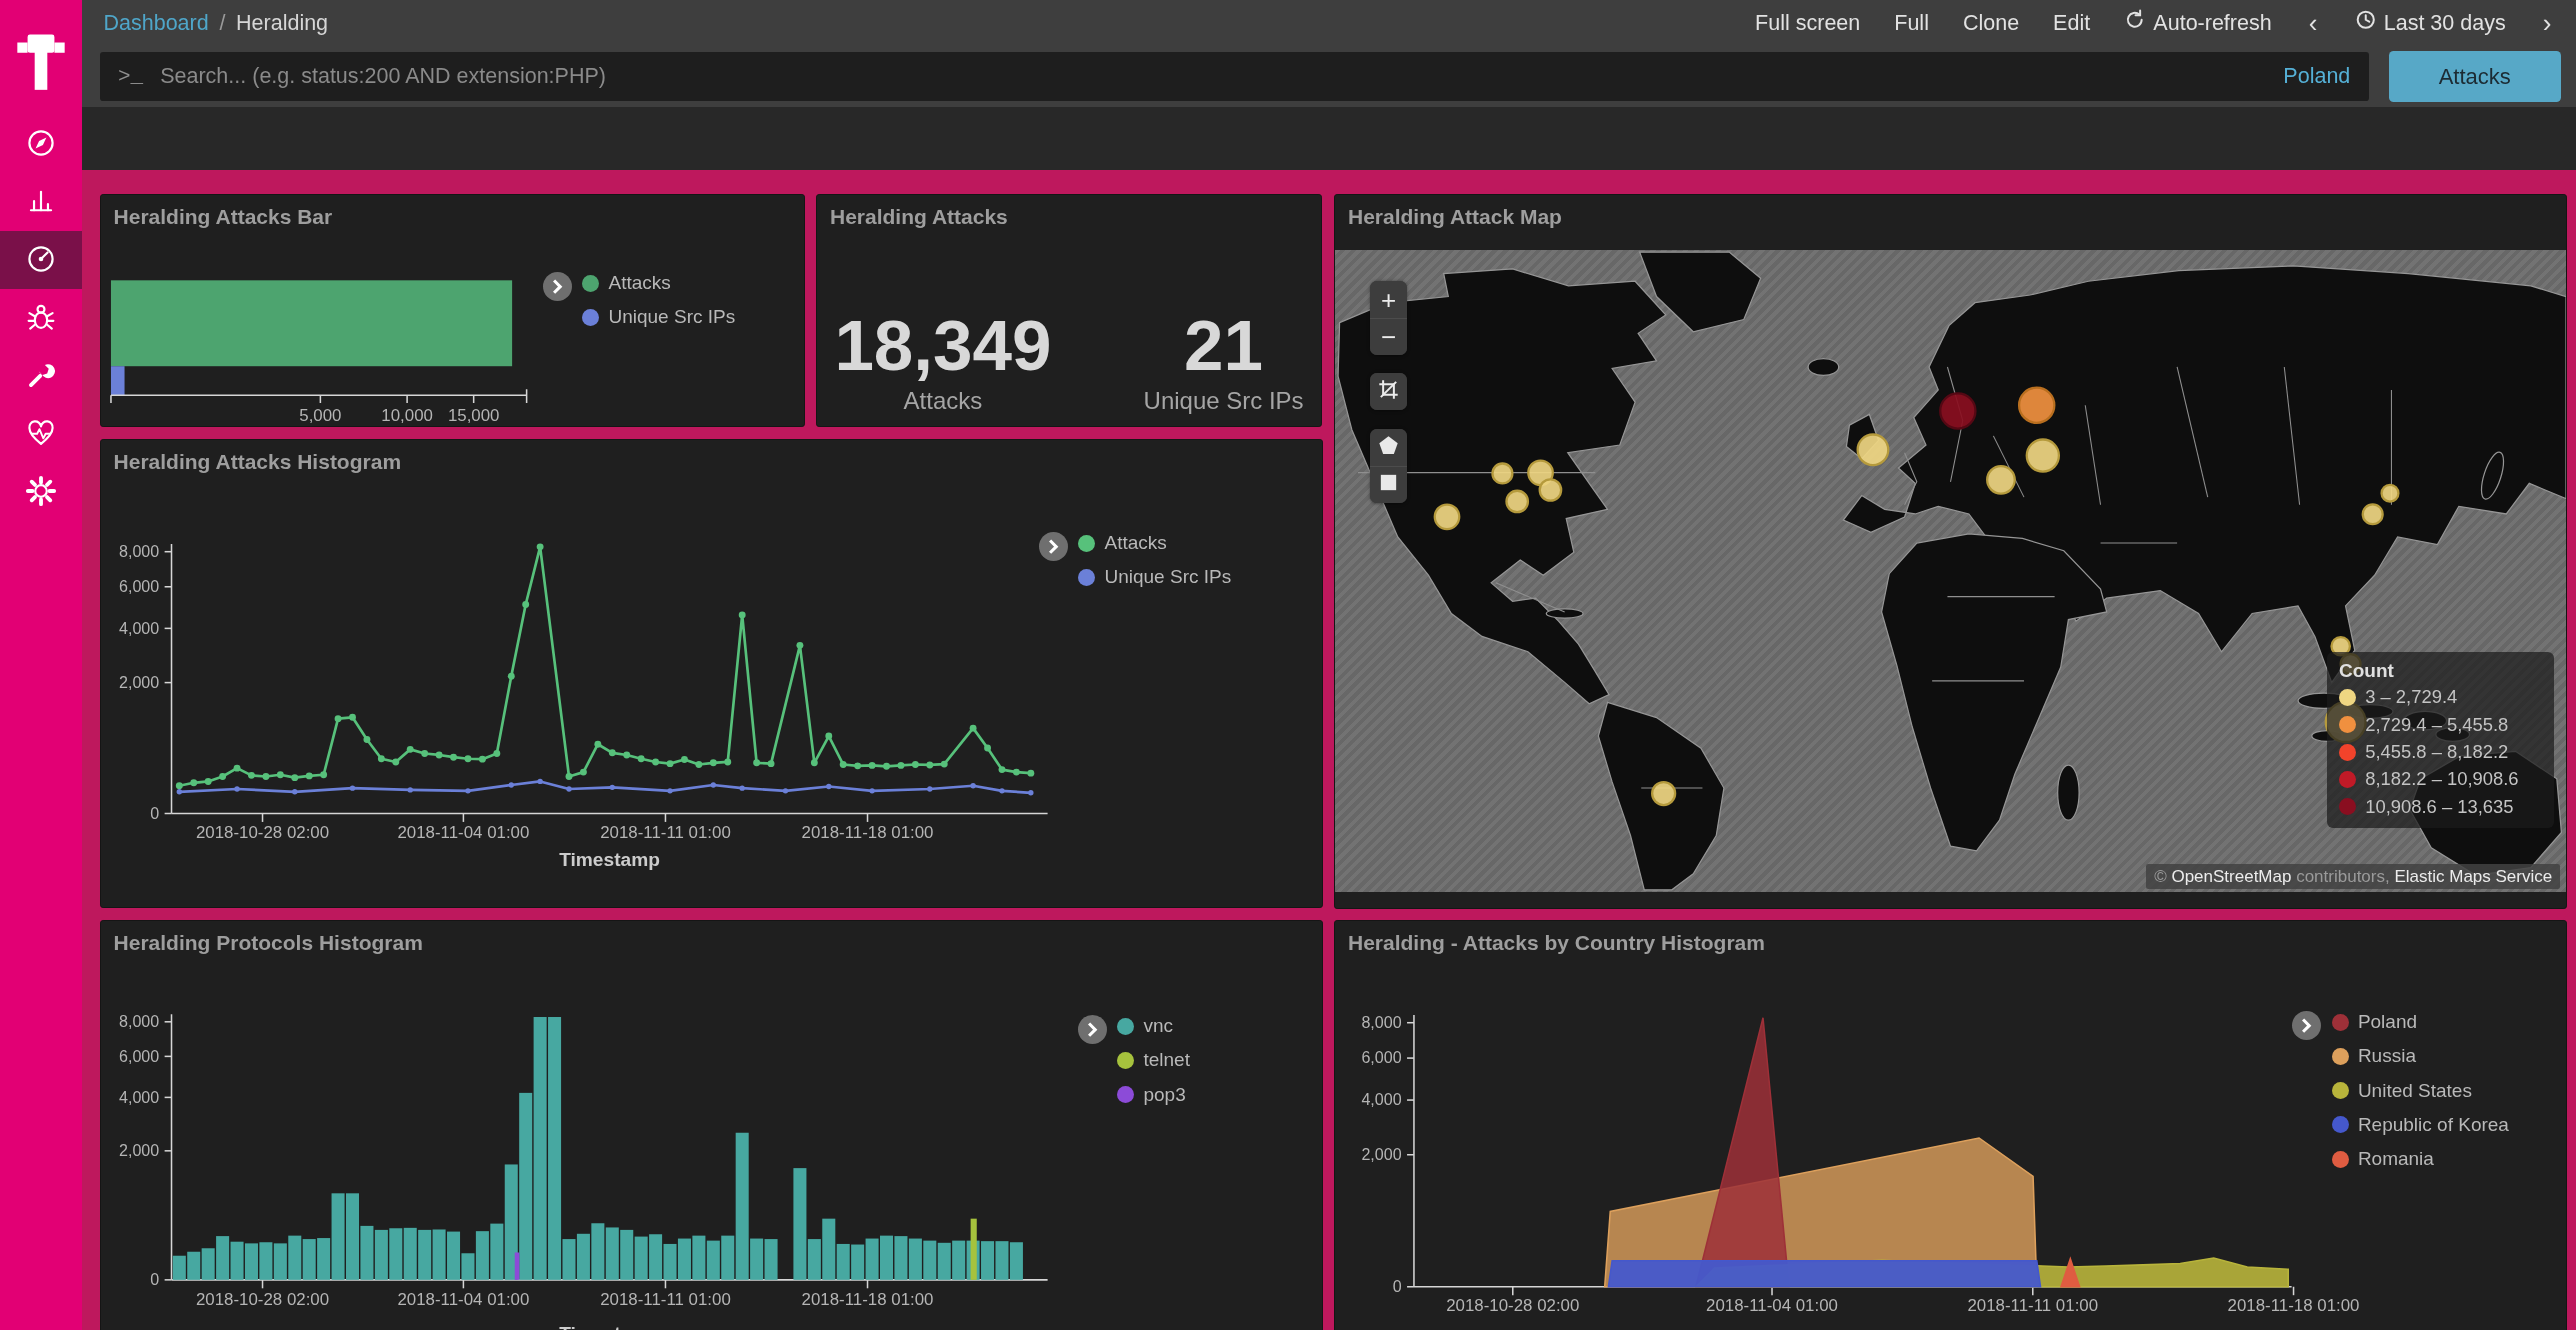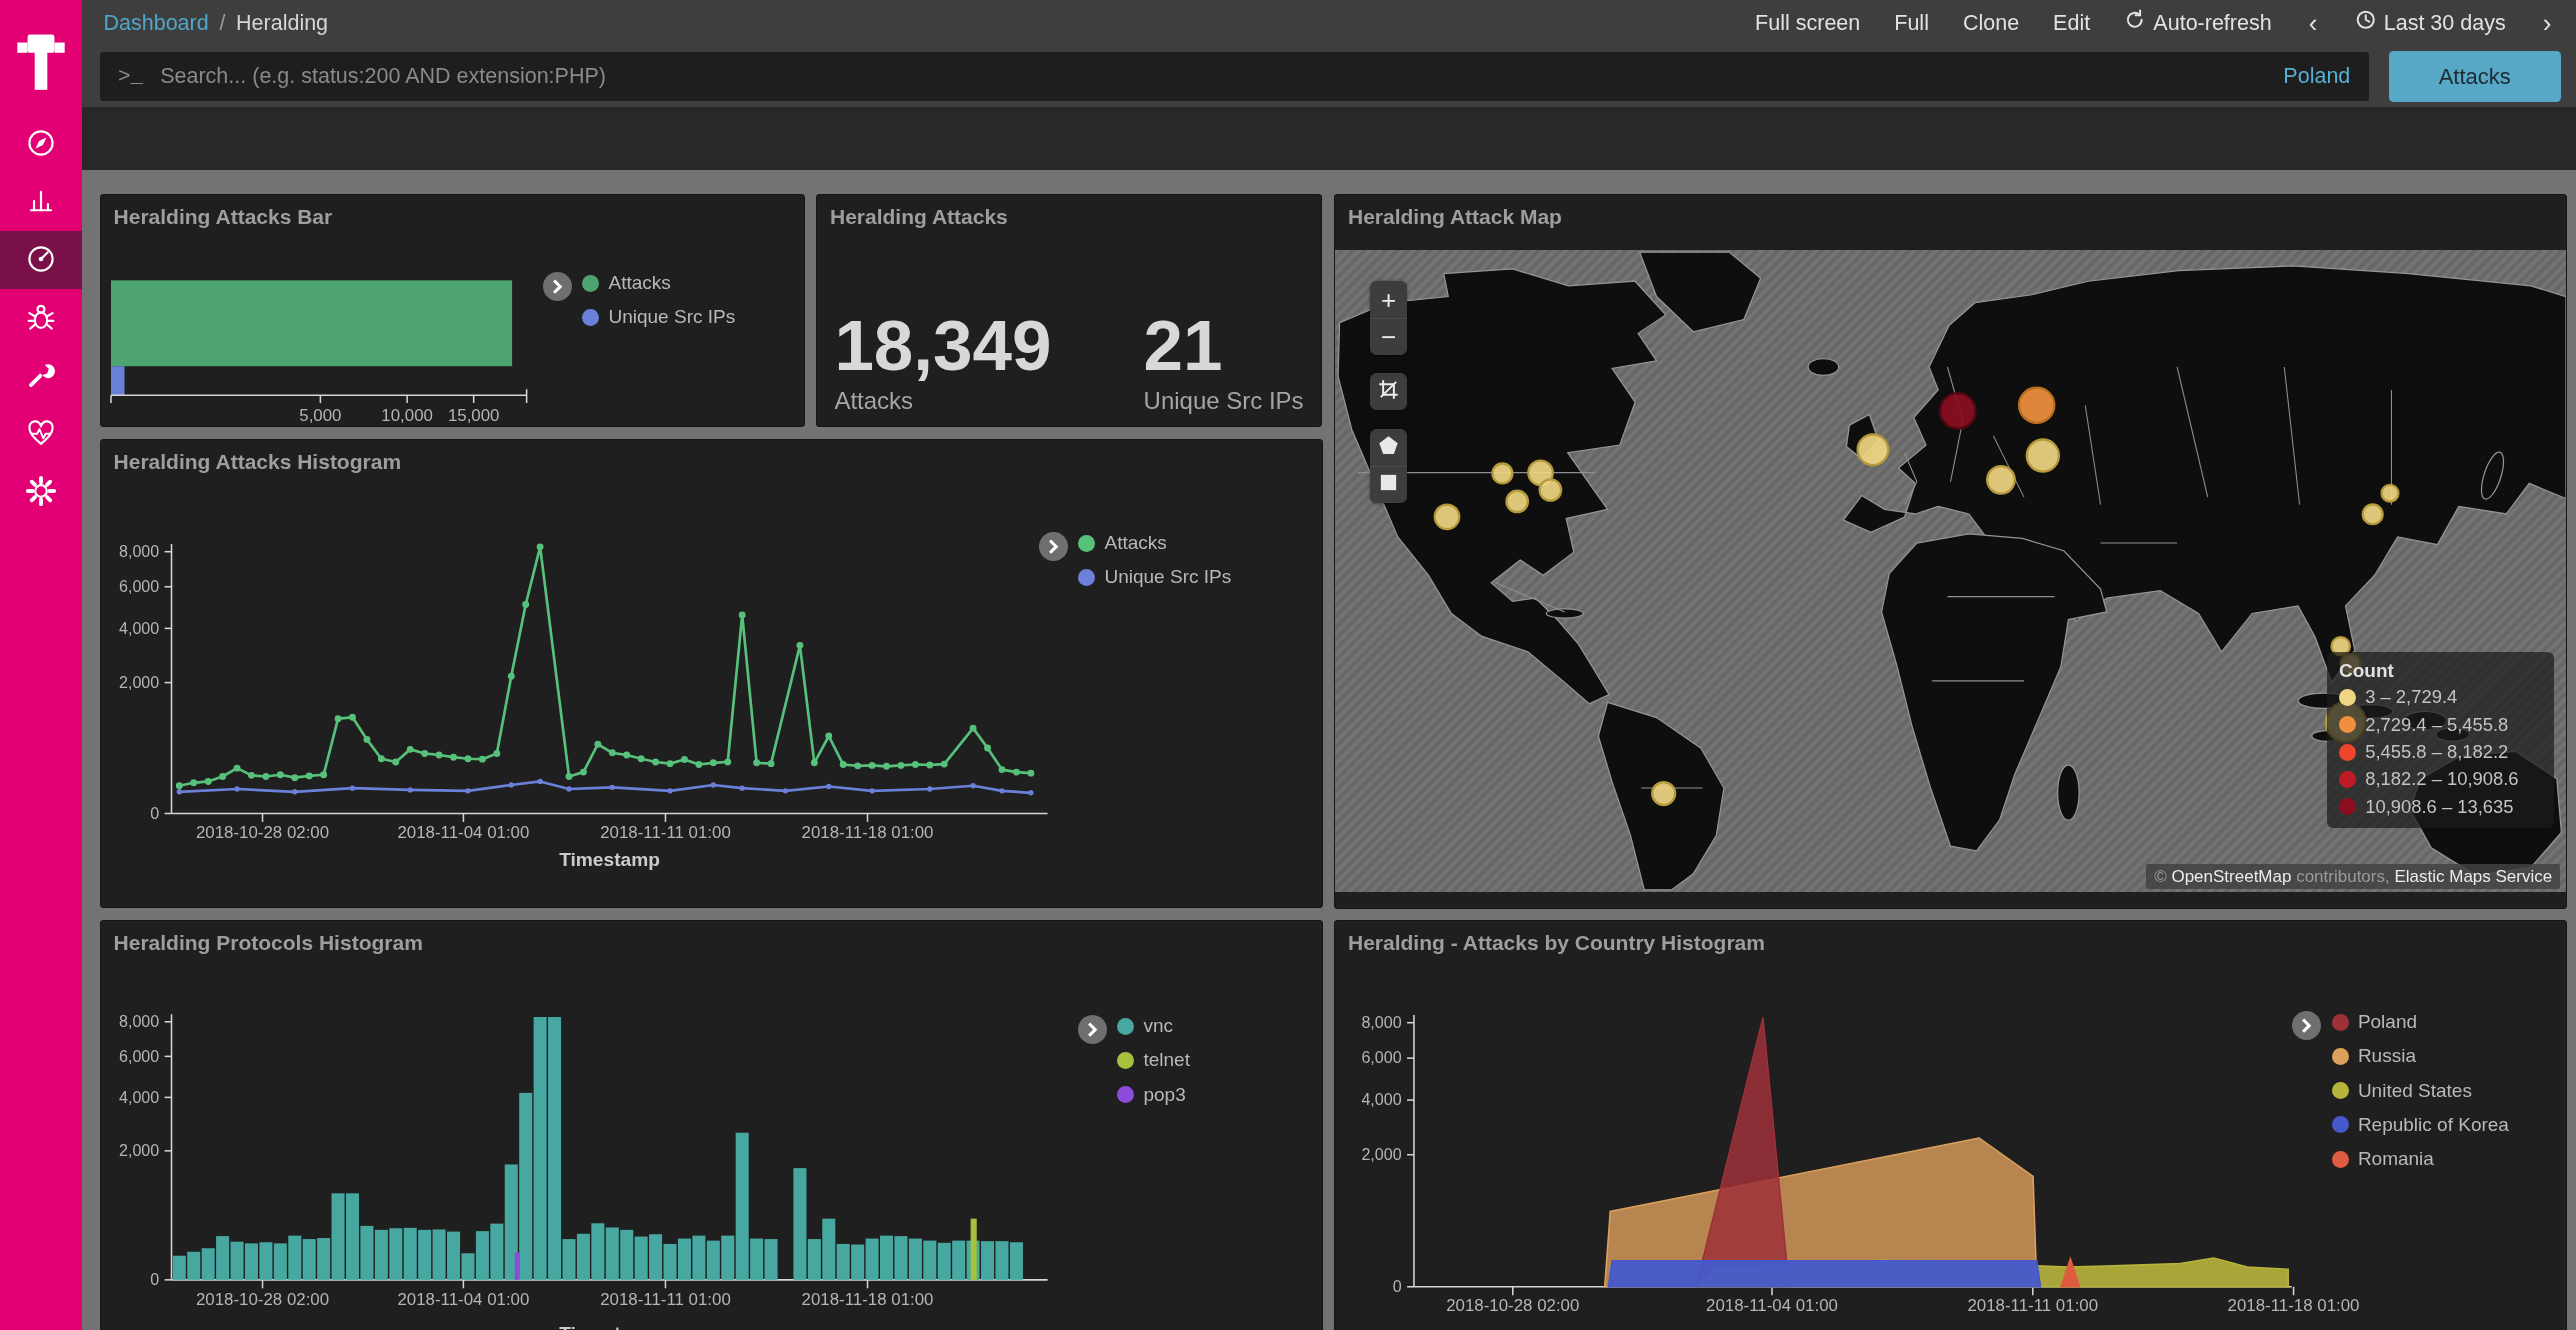--- a/index.html
+++ b/index.html
@@ -34,34 +34,34 @@
   .options-link { color:#55b0d6; font-size:21.5px; cursor:pointer; margin-left:15.3px; }
   .refresh-btn { width:172px; height:51px; background:#57a8c7; border:none; border-radius:4.6px;
                  color:#1c2b33; font-size:22px; font-family:"Liberation Sans", sans-serif; cursor:pointer; }
 
   .filterrow { position:absolute; left:82px; top:115px; right:0; height:55px; background:#3a3a3a;
                border-top:1.5px solid #262626; display:flex; align-items:center; padding:0 17.6px; }
   .add-filter { color:#57b6d8; font-size:21px; cursor:pointer; }
   .add-filter .plus { font-weight:bold; margin-left:6.1px; }
 
   
-  .dash { position:absolute; left:82px; top:170px; right:0; bottom:0; background:#737373; overflow:hidden; }
+  .dash { position:absolute; left:82px; top:170px; right:0; bottom:0; background:#be185d; overflow:hidden; }
   .panel { position:absolute; background:#1f1f1f; border:0.8px solid #151515; border-radius:3.1px; overflow:hidden; }
   .ptitle { position:absolute; left:13px; top:10px; font-size:21px; color:#9e9e9e; }
   #p-bar     { left:17.6px;   top:24px;  width:705px;  height:233px; }
   #p-metric  { left:734px;  top:24px;  width:506px;  height:233px; }
   #p-map     { left:1252px; top:24px;  width:1233px; height:715px; }
   #p-line    { left:17.6px;   top:269px; width:1223px; height:469px; }
   #p-prot    { left:17.6px;   top:750px; width:1223px; height:429px; }
   #p-country { left:1252px; top:750px; width:1233px; height:429px; }
   .chart-svg { position:absolute; left:0; top:0; }
 
   
   .metric-wrap { position:absolute; top:115px; left:0; right:0; display:flex; justify-content:center; gap:92px; }
-  .metric { }
+  .metric { text-align:center; }
   .metric .val { font-size:71px; font-weight:bold; color:#d8d8d8; line-height:1; }
   .metric .lab { font-size:24px; color:#a5a5a5; margin-top:6.1px; }
 
   
   .legend { position:absolute; display:flex; gap:10.7px; }
   .legend-toggle { width:29px; height:29px; border-radius:50%; background:#6f6f6f; border:none; cursor:pointer;
                    display:flex; align-items:center; justify-content:center; flex:none; }
   .legend-toggle svg { stroke:#fff; fill:none; stroke-width:4; }
   .legend ul { list-style:none; }
   .legend li { display:flex; align-items:center; gap:9.2px; margin-bottom:12.3px; cursor:pointer; }

